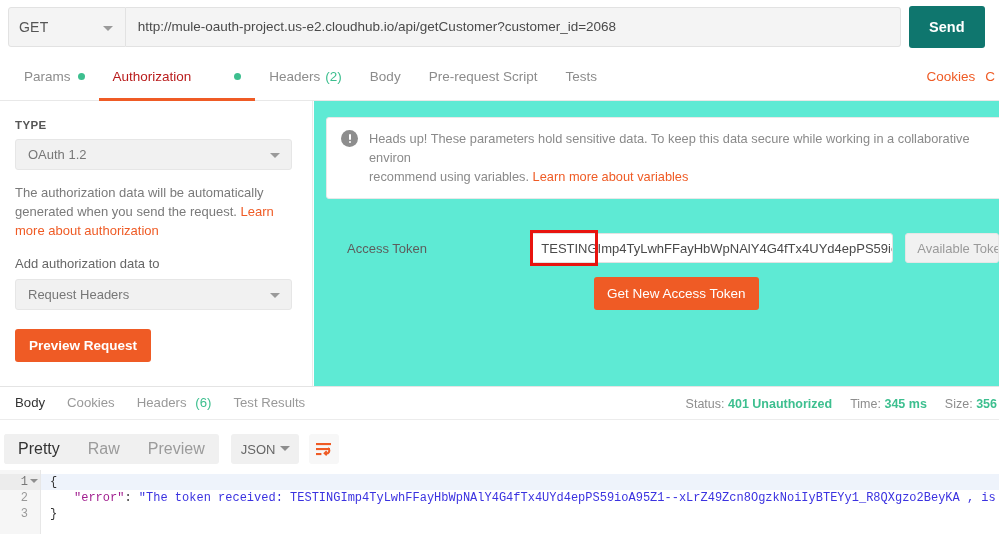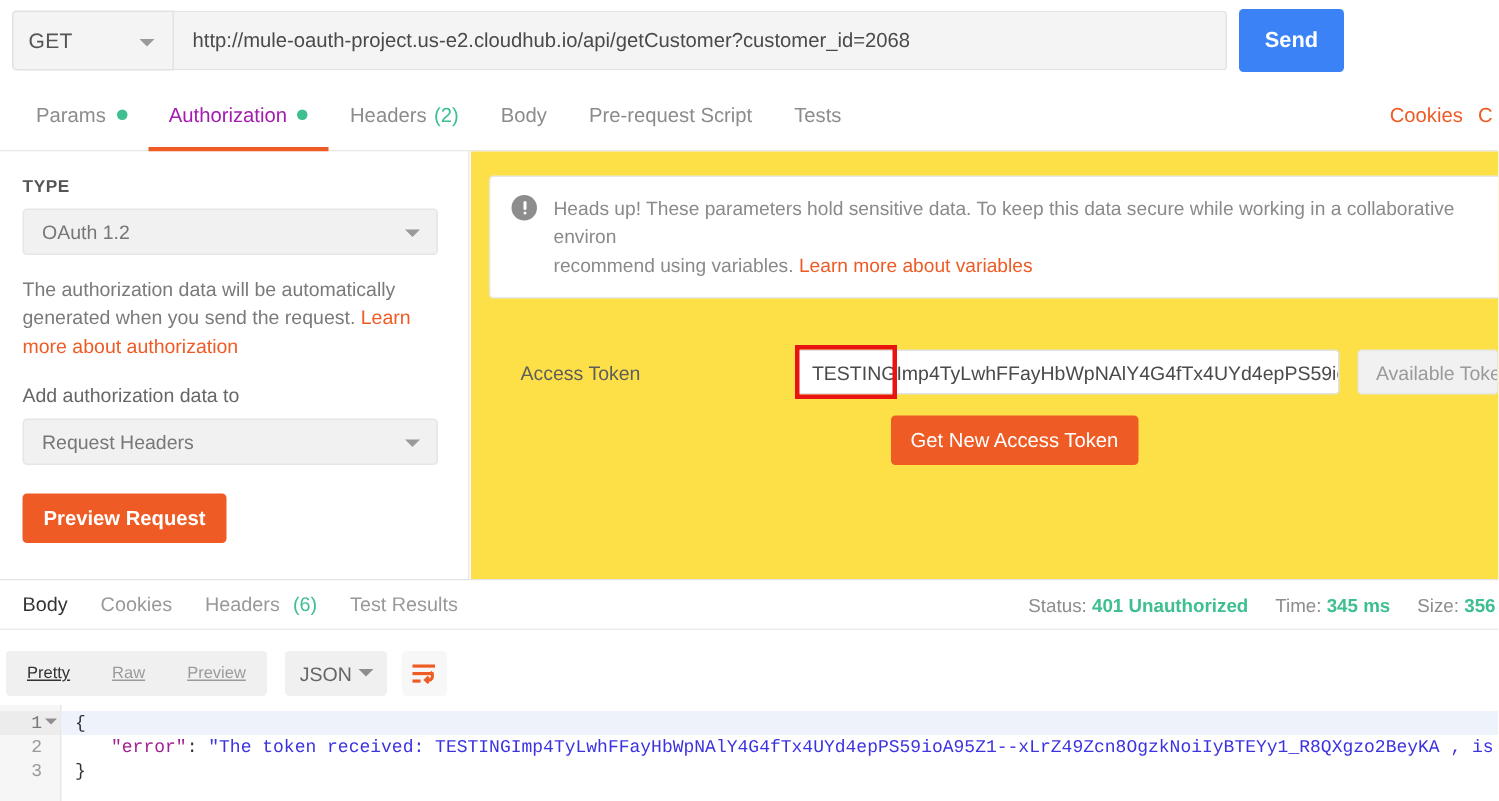--- a/index.html
+++ b/index.html
@@ -8,58 +8,58 @@
     width: 999px; height: 534px;
     overflow: hidden;
     background: #ffffff;
     font-family: "Liberation Sans", sans-serif;
     -webkit-font-smoothing: antialiased;
   }
   .app { position: relative; width: 999px; height: 534px; background:#fff; }
 
   
   .urlbar {
-    position: absolute; top: 0; left: 0; width: 896px; height: 53px;
+    position: absolute; top: 0; left: 0; width: 985px; height: 53px;
     background:#fff; display: flex; align-items: center; padding: 6px 0 6px 8px;
   }
   .method-select {
     width: 120px; height: 40px; background:#f4f4f4; border:1px solid #e2e2e2;
     border-radius: 3px 0 0 3px; display:flex; align-items:center;
     padding: 0 10px; position: relative; cursor: pointer;
   }
   .method-label { font-size: 14px; color:#555; letter-spacing: .2px; }
   .caret {
     width:0; height:0; border-left:5px solid transparent; border-right:5px solid transparent;
     border-top:5px solid #9a9a9a; position:absolute; right: 12px; top: 18px;
   }
   .url-input {
     height: 40px; background:#f4f4f4; border:1px solid #e2e2e2; border-left:none;
     border-radius: 0 3px 3px 0; width: 793px; display:flex; align-items:center;
     padding: 0 12px; font-size: 13.5px; color:#4a4a4a; overflow:hidden; white-space:nowrap;
     cursor: text;
   }
   .send-btn {
-    margin-left: 8px; width: 78px; height: 42px; background:#3b82f6; color:#fff;
+    margin-left: 8px; width: 78px; height: 42px; background:#0f766e; color:#fff;
     border:none; border-radius: 3px; font-size: 14.5px; font-weight: bold;
     font-family:"Liberation Sans", sans-serif; cursor:pointer;
     display:flex; align-items:center; justify-content:center;
   }
 
   
   .req-tabs {
     position:absolute; top: 53px; left:0; width: 999px; height: 48px;
     border-bottom: 1px solid #e8e8e8; background:#fff;
     display:flex; align-items:flex-end; padding-left: 10px;
   }
   .tab {
     height: 46px; display:flex; align-items:center; padding: 0 14px;
     font-size: 13.5px; color:#8c8c8c; cursor:pointer; position:relative;
     border-bottom: 3px solid transparent; margin-bottom:-1px;
   }
-  .tab.active { color:#a21caf; border-bottom-color:#ef5b25; }
+  .tab.active { color:#b91c1c; border-bottom-color:#ef5b25;gap:36px; }
   .dot { width:7px; height:7px; border-radius:50%; background:#3dbf8f; margin-left:7px; display:inline-block; }
   .cnt { color:#3dbf8f; margin-left:5px; }
   .tabs-right {
     position:absolute; right: 0; top: 0; height:46px; display:flex; align-items:center;
     padding-right: 4px; gap: 10px;
   }
   .cookies-link { font-size: 13.5px; color:#ef5b25; cursor:pointer; }
   .code-link { font-size: 13.5px; color:#ef5b25; cursor:pointer; }
 
   
@@ -81,21 +81,21 @@
   .field-label { margin-top: 16px; font-size: 13px; color:#666; }
   .preview-btn {
     margin-top: 19px; background:#ef5b25; color:#fff; border:none; border-radius:3px;
     padding: 9px 14px; font-size: 13.5px; font-weight:bold;
     font-family:"Liberation Sans", sans-serif; cursor:pointer;
   }
 
   
   .auth-right {
     position:absolute; top:101px; left: 314px; width: 685px; height: 285px;
-    padding: 16px 0 0 12px; background:#fde047; overflow:hidden;
+    padding: 16px 0 0 12px; background:#5eead4; overflow:hidden;
   }
   .notice {
     width: 700px; border:1px solid #e8e8e8; border-radius:3px; background:#fff;
     padding: 11px 12px 12px 14px; display:flex; gap: 11px;
   }
   .warn-icon {
     width:17px; height:17px; border-radius:50%; background:#8d8d8d; flex:0 0 17px;
     position:relative; margin-top:1px;
   }
   .warn-icon::before {
@@ -156,21 +156,21 @@
 
   
   .fmt-bar {
     position:absolute; top: 428px; left: 0; width: 999px; height: 42px;
     display:flex; align-items:center; padding-left: 4px; background:#fff;
   }
   .seg {
     display:flex; background:#f0f0f0; border-radius:3px; overflow:hidden; height:30px;
   }
   .seg-item {
-    padding: 0 14px; line-height:30px; font-size: 11px; color:#9b9b9b; cursor:pointer;text-decoration:underline;
+    padding: 0 14px; line-height:30px; font-size: 16px; color:#9b9b9b; cursor:pointer;
   }
   .seg-item.active { color:#333; background:#f0f0f0; }
   .json-select {
     margin-left: 12px; height:30px; width: 68px; background:#f0f0f0; border-radius:3px;
     display:flex; align-items:center; padding: 0 10px; font-size:13px; color:#666;
     position:relative; cursor:pointer;
   }
   .json-select .caret { right: 9px; top: 12px; border-top-color:#8d8d8d; }
   .wrap-btn {
     margin-left: 10px; width: 30px; height: 30px; background:#f7f7f7; border-radius:3px;

